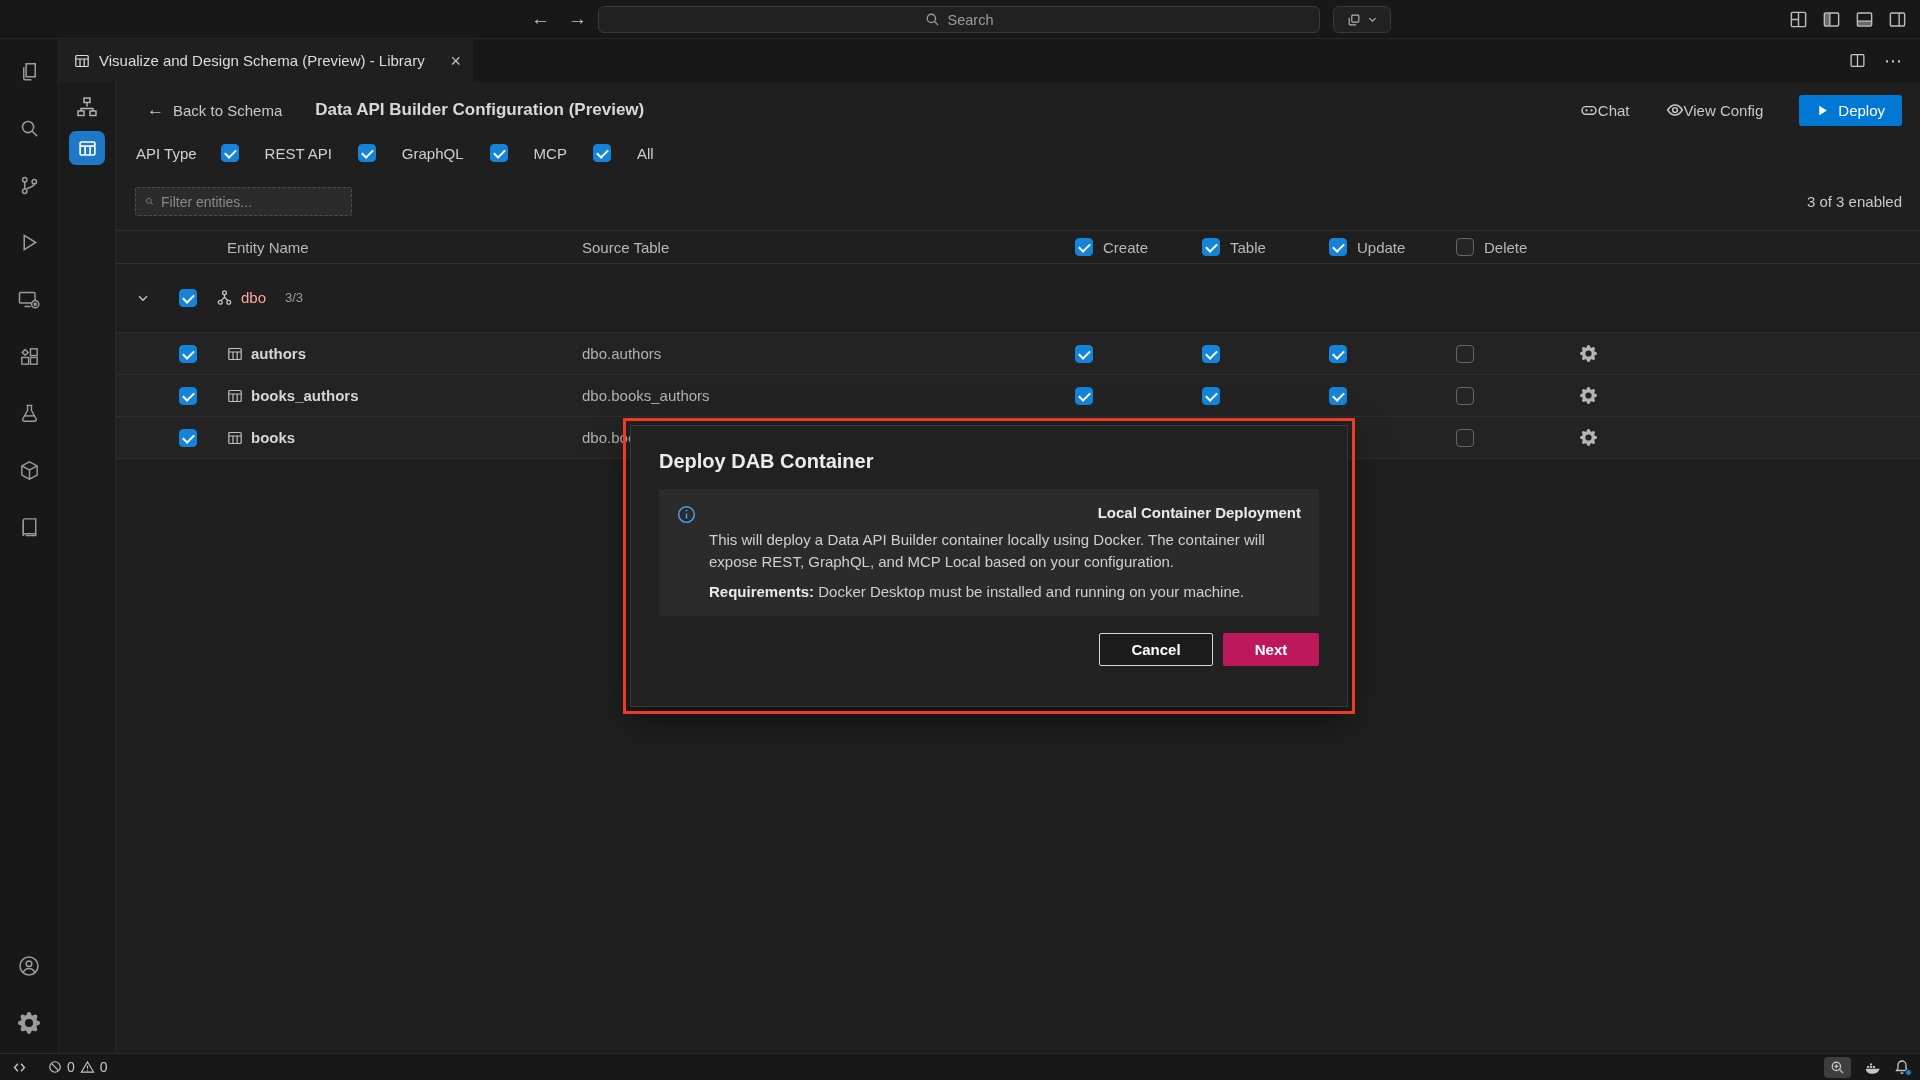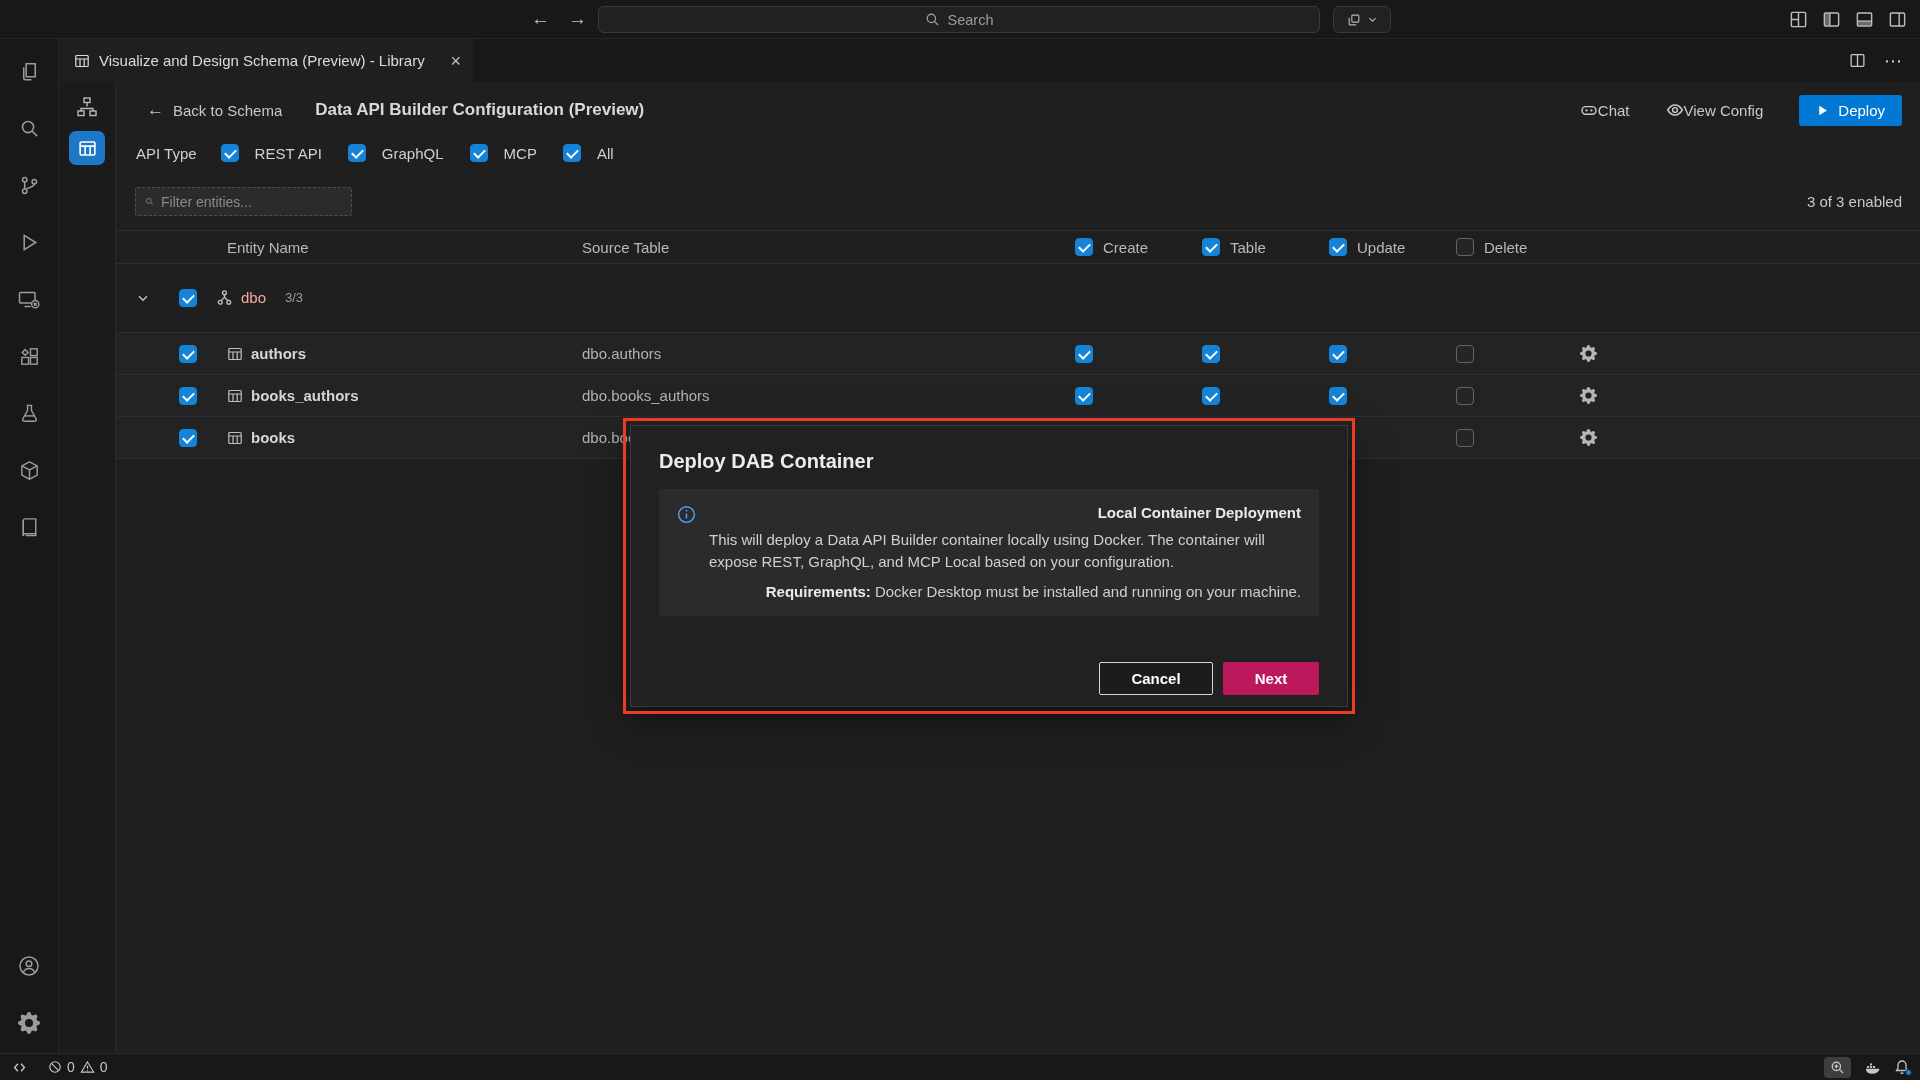--- a/index.html
+++ b/index.html
@@ -41,21 +41,21 @@
   .back-link { display:flex; align-items:center; gap:9px; color:#c8c8c8; cursor:pointer; }
   .back-link .arrow { font-size:17px; }
   .page-title { margin-left:33px; font-size:17px; font-weight:700; color:#d8d8d8; }
   .toolbar-right { margin-left:auto; display:flex; align-items:center; gap:36px; }
   .tb-action { display:flex; align-items:center; color:#c9c9c9; cursor:pointer; }
   .deploy-btn { background:#0078d4; color:#fff; border:none; border-radius:3px; height:31px; padding:0 17px; font-size:15px; display:flex; align-items:center; gap:9px; cursor:pointer; font-family:inherit; }
 
   
   .apitype-row { margin-top:8px; height:34px; display:flex; align-items:center; padding-left:20px; color:#d0d0d0; }
   .apitype-label { margin-right:24px; }
-  .api-option { display:flex; align-items:center; gap:16px; margin-right:26px; cursor:pointer; }
+  .api-option { display:flex; align-items:center; gap:26px; margin-right:26px; cursor:pointer; }
 
   
   .filter-row { margin-top:17px; height:29px; display:flex; align-items:center; padding:0 18px 0 19px; }
   .filter-input-wrap { width:217px; height:29px; background:#2b2b2b; border:1px dashed #4e4e4e; border-radius:2px; display:flex; align-items:center; gap:7px; padding:0 9px; }
   .filter-input-wrap input { flex:1; background:transparent; border:none; outline:none; color:#bdbdbd; font-size:14px; font-family:inherit; }
   .filter-input-wrap input::placeholder { color:#8a8a8a; }
   .enabled-summary { margin-left:auto; color:#c8c8c8; }
 
   
   .grid { display:grid; grid-template-columns:56px 44px 360px 486px 127px 127px 127px 127px 1fr; align-items:center; }
@@ -89,24 +89,24 @@
   .sb-icon { position:relative; display:flex; align-items:center; cursor:pointer; }
   .bell-dot { position:absolute; right:-2px; bottom:-1px; width:7px; height:7px; border-radius:50%; background:#1584d8; border:1px solid #181818; }
 
   
   .modal { position:absolute; left:630px; top:425px; width:718px; height:282px; background:#212121; border:1px solid #383838; box-shadow:0 12px 34px rgba(0,0,0,.55); z-index:30; padding:24px 28px; }
   .modal-title { font-size:20px; font-weight:700; color:#ececec; }
   .info-box { margin-top:16px; background:#2b2b2b; padding:15px 18px 16px; display:flex; gap:13px; }
   .info-icon { flex:0 0 auto; margin-top:1px; color:#4da3f5; }
   .info-title { font-size:15px; font-weight:700; color:#eaeaea;text-align:right; }
   .info-body { margin-top:8px; font-size:15px; line-height:1.45; color:#cfcfcf; }
-  .info-req { margin-top:10px; font-size:15px; color:#cfcfcf;text-align:right; }
+  .info-req { margin-top:10px; font-size:15px; color:#cfcfcf; }
   .info-req b { color:#eaeaea; }
   .modal-actions { margin-top:17px; display:flex; justify-content:flex-end; gap:10px; }
-  .btn { height:33px; font-size:15px; font-weight:600; border-radius:2px; cursor:pointer; font-family:inherit;margin-top:29px; }
+  .btn { height:33px; font-size:15px; font-weight:600; border-radius:2px; cursor:pointer; font-family:inherit; }
   .btn-cancel { width:114px; background:#1c1c1c; border:1px solid #d6d6d6; color:#fff; }
   .btn-next { width:96px; background:#be185d; border:none; color:#fff; }
   .annotation { position:absolute; left:623px; top:418px; width:732px; height:296px; border:3px solid #ee3b22; z-index:40; pointer-events:none; }
 </style>
 </head>
 <body>
 
 <div class="window">
 
   <div class="titlebar">

